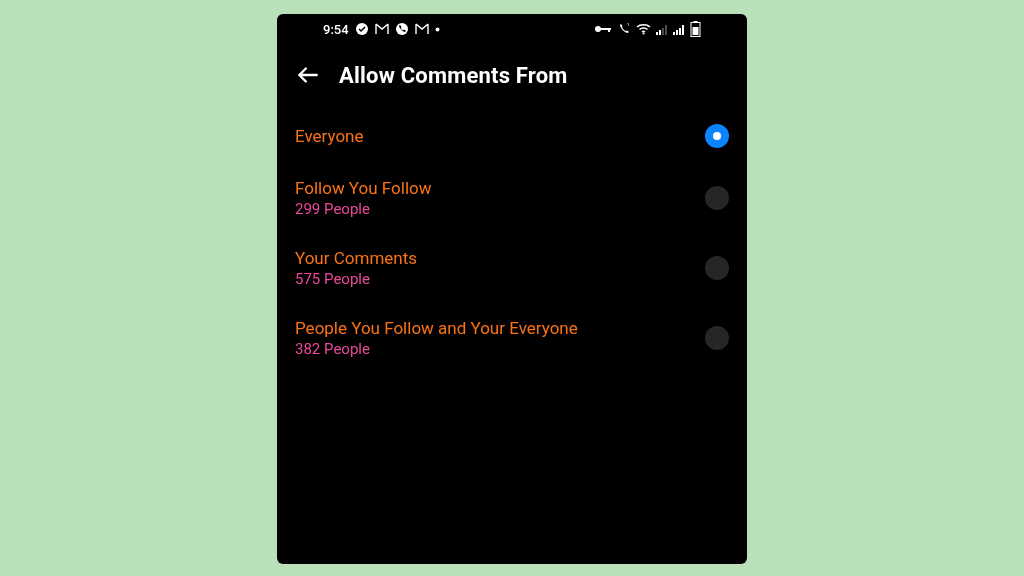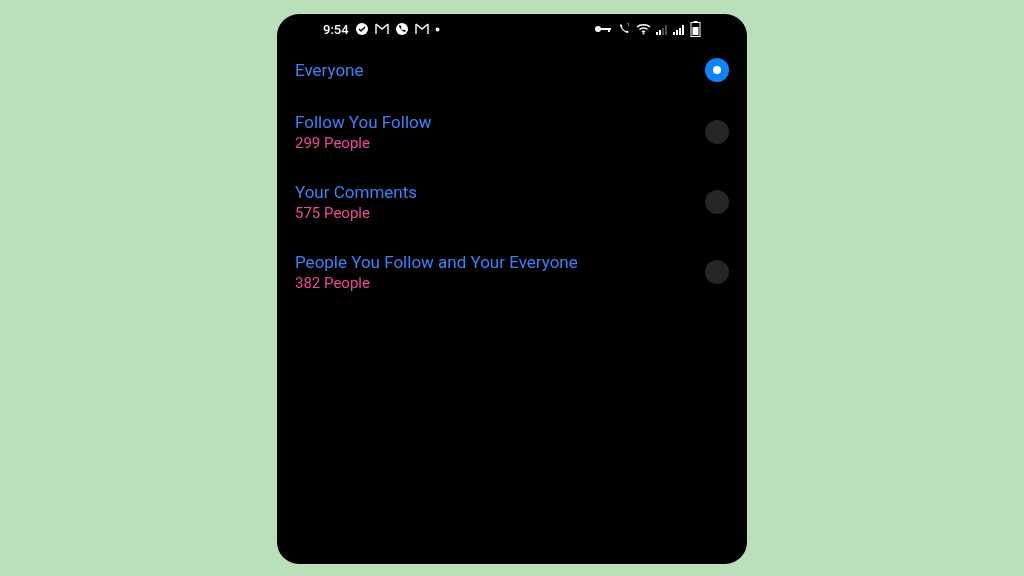--- a/index.html
+++ b/index.html
@@ -10,21 +10,21 @@
       display: flex;
       align-items: flex-start;
       justify-content: center;
       font-family: -apple-system, BlinkMacSystemFont, "Segoe UI", Roboto, sans-serif;
     }
     .phone-frame {
       width: 470px;
       height: 550px;
       margin-top: 14px;
       background: #000;
-      border-radius: 22px;
+      border-radius: 6px;
       overflow: hidden;
       color: #fff;
       position: relative;
     }
     .status-bar {
       height: 30px;
       display: flex;
       align-items: center;
       justify-content: space-between;
       padding: 0 46px;
@@ -47,21 +47,21 @@
       letter-spacing: 0.2px;
     }
     .option-list { padding: 0 18px; }
     .option-row {
       display: flex;
       align-items: center;
       justify-content: space-between;
       padding: 14px 0 16px;
     }
     .option-text { display: flex; flex-direction: column; gap: 2px; }
-    .option-title { font-size: 17px; font-weight: 400; color: #3b82f6; }
+    .option-title { font-size: 17px; font-weight: 400; color: #f97316; }
     .option-sub { font-size: 15px; color: #ec4899; }
     .radio {
       width: 24px; height: 24px;
       border-radius: 50%;
       background: #262626;
       display: flex; align-items: center; justify-content: center;
       flex-shrink: 0;
     }
     .radio.selected { background: #0b84ff; }
     .radio.selected::after {
@@ -146,20 +146,28 @@
       <span class="sb-icon">
         <svg width="11" height="16" viewBox="0 0 11 16">
             <rect x="3.5" y="0" width="4" height="1.5" fill="#fff"></rect>
             <rect x="1" y="1.5" width="9" height="14" stroke="#fff" stroke-width="1" fill="none"></rect>
             <rect x="2.5" y="6" width="6" height="8" fill="#fff"></rect>
           </svg>
       </span>
     </div>
   </div>
 
+  <div class="header">
+    <div class="back-arrow">
+      <svg width="26" height="26" viewBox="0 0 24 24">
+        <path d="M20 12 H4 M10 6 L4 12 L10 18" stroke="#fff" stroke-width="2.2" fill="none" stroke-linecap="round" stroke-linejoin="round"></path>
+      </svg>
+    </div>
+    <h1 class="header-title">Allow Comments From</h1>
+  </div>
 
   <div class="option-list">
 
     <div class="option-row">
       <div class="option-text">
         <span class="option-title">Everyone</span>
       </div>
       <div class="radio selected"></div>
     </div>
 

